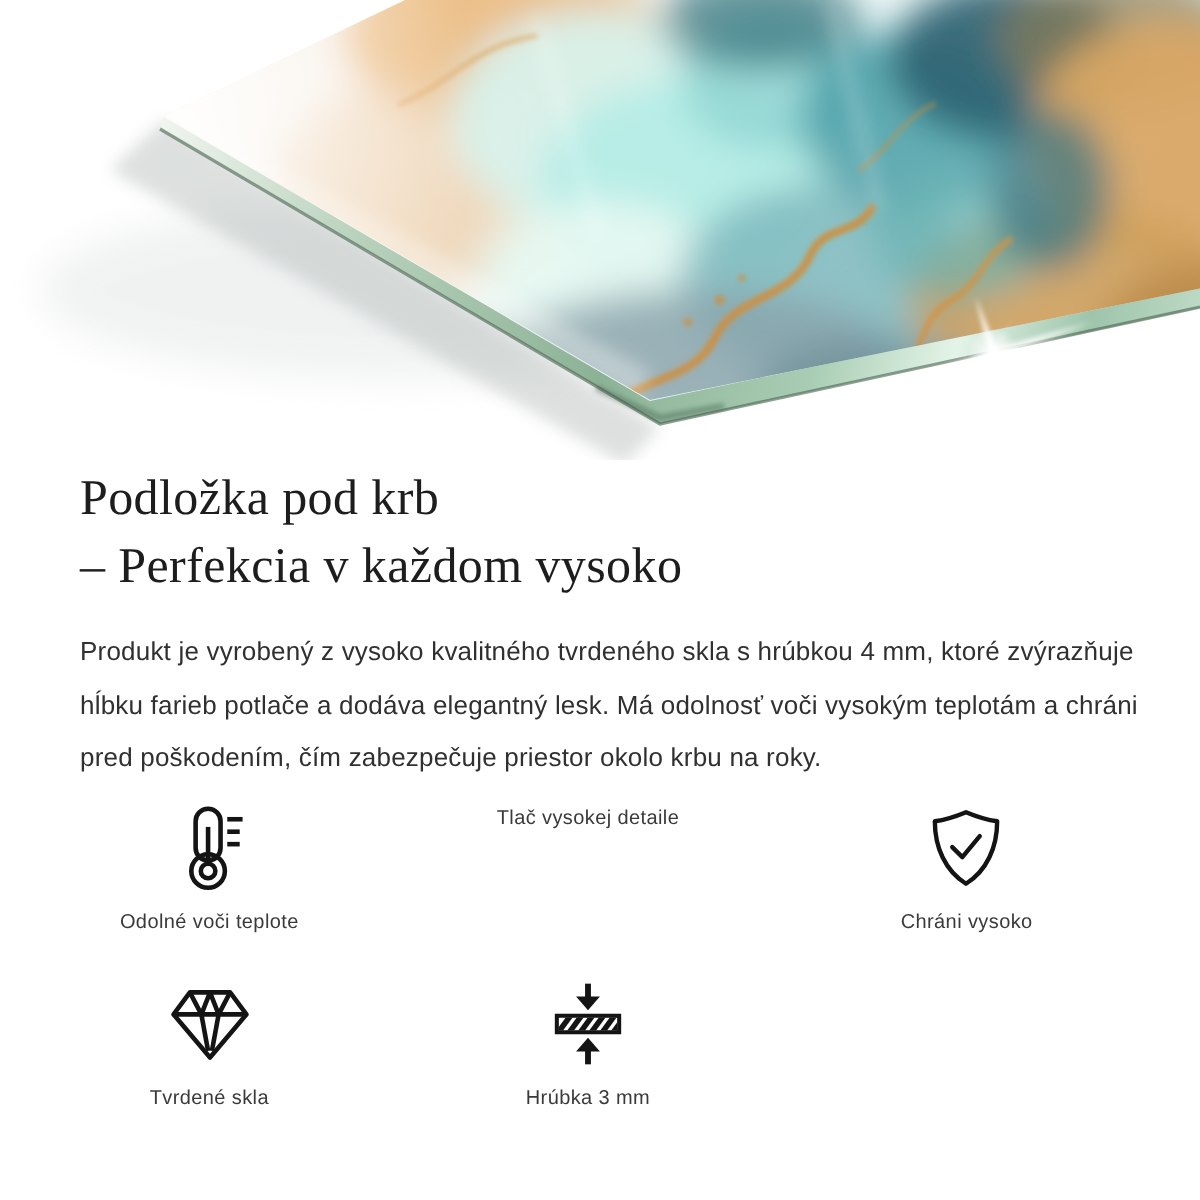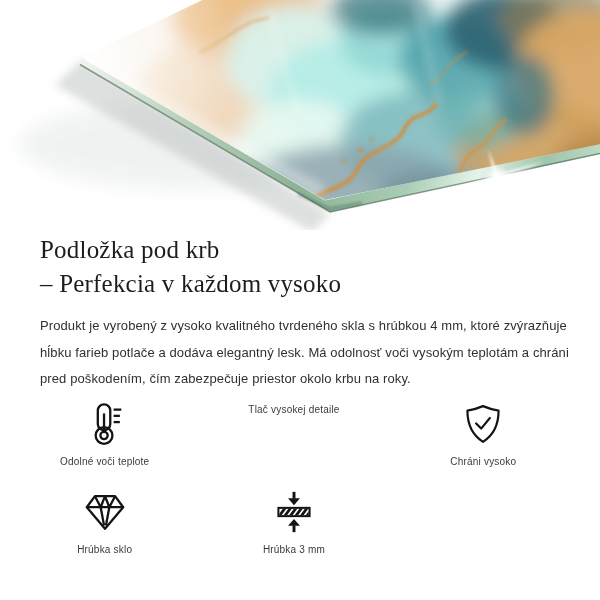--- a/index.html
+++ b/index.html
@@ -173,21 +173,21 @@
         <svg width="46" height="44" viewBox="0 0 48 44">
           <g class="ic" stroke-width="2.2" stroke-linejoin="round">
             <path d="M5,17 L13.5,5.5 L34.5,5.5 L43,17 L24,39.5 Z"></path>
             <path d="M5,17 L43,17"></path>
             <path d="M13.5,5.5 L19.5,17 L24,5.5 L28.5,17 L34.5,5.5"></path>
             <path d="M19.5,17 L23,36"></path>
             <path d="M28.5,17 L25,36"></path>
           </g>
         </svg>
       </div>
-      <span class="f-label">Hrúbka sklo</span>
+      <span class="f-label">Tvrdené skla</span>
     </div>
 
 
     <div class="feature">
       <div class="icon-box">
         <svg width="44" height="48" viewBox="0 0 48 48">
           <defs>
               <clipPath id="barClip">
                 <rect x="8" y="20.5" width="32" height="7"></rect>
               </clipPath>

